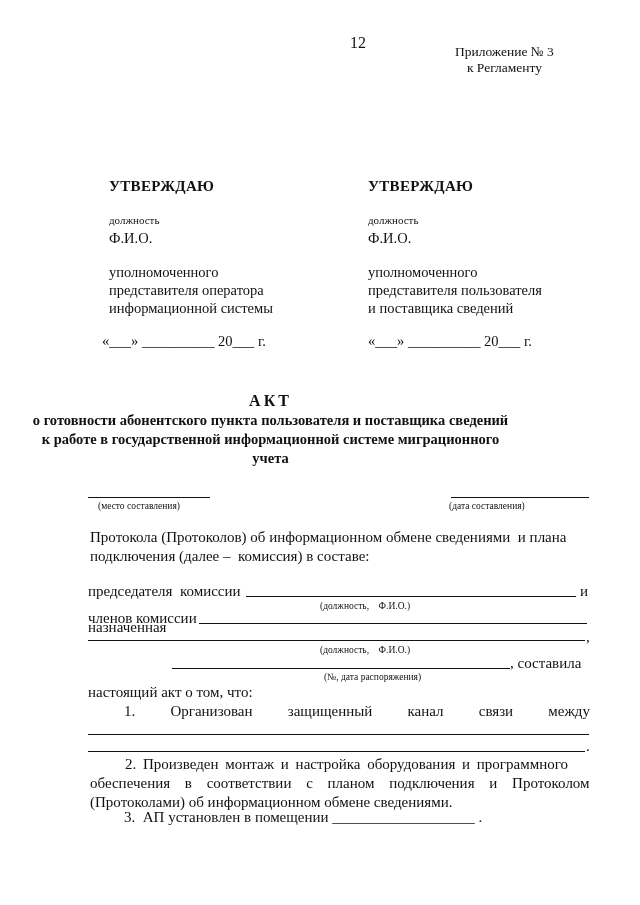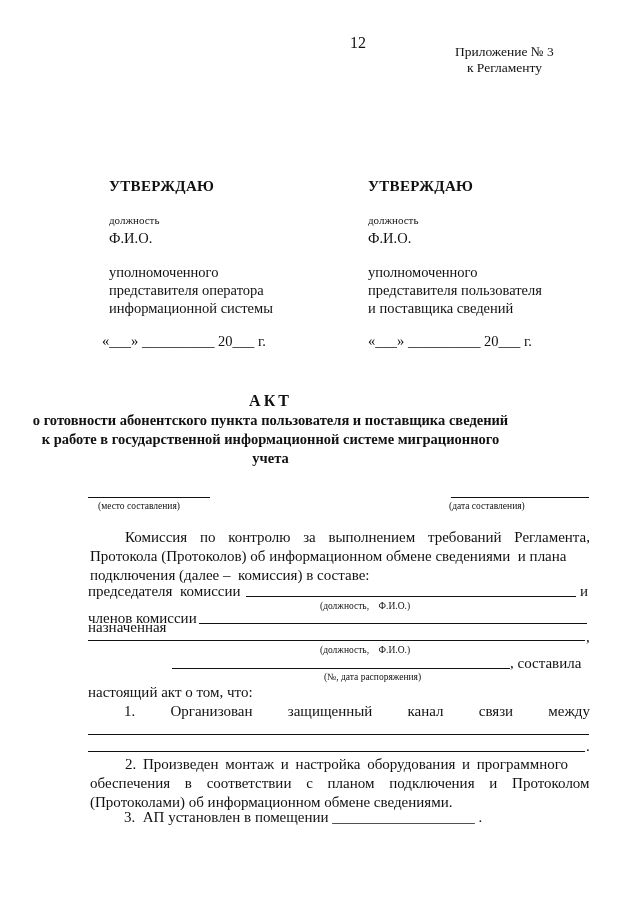--- a/index.html
+++ b/index.html
@@ -57,29 +57,20 @@
   <div class="t2">к работе в государственной информационной системе миграционного</div>
   <div class="t2">учета</div>
 </div>
 
 <div class="line" style="left:88px; top:497px; width:122px;"></div>
 <div class="caption" style="left:98px; top:501px;text-align:center;">(место составления)</div>
 <div class="line" style="left:451px; top:497px; width:138px;"></div>
 <div class="caption" style="left:449px; top:501px;">(дата составления)</div>
 
 <div class="abs body-text" style="left:90px; top:528px; width:500px;">
-  <div class="spread" style="padding-left:35px;">
-    <span>Комиссия</span>
-    <span>по</span>
-    <span>контролю</span>
-    <span>за</span>
-    <span>выполнением</span>
-    <span>требований</span>
-    <span>Регламента,</span>
-  </div>
   <div style="white-space:pre;">Протокола (Протоколов) об информационном обмене сведениями  и плана</div>
   <div style="white-space:pre;">подключения (далее –  комиссия) в составе:</div>
 </div>
 
 <div class="abs body-text" style="left:88px; top:582px; white-space:pre;">председателя  комиссии</div>
 <div class="line" style="left:246px; top:596px; width:330px;"></div>
 <div class="abs body-text" style="left:580px; top:582px;">и</div>
 <div class="caption" style="left:320px; top:601px; white-space:pre;">(должность,    Ф.И.О.)</div>
 
 <div class="abs body-text" style="left:88px; top:609px;">членов комиссии</div>

